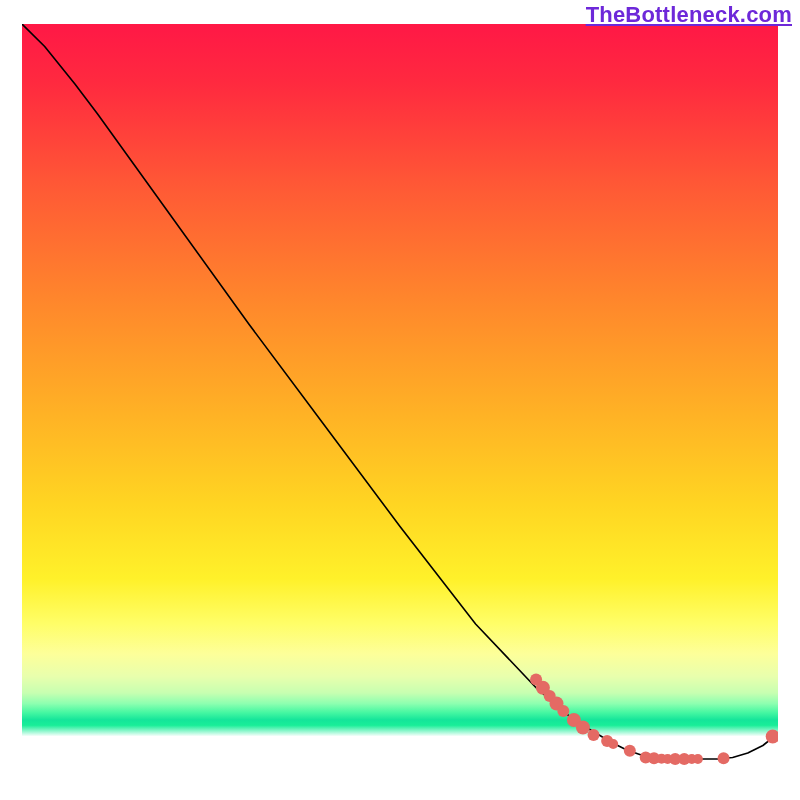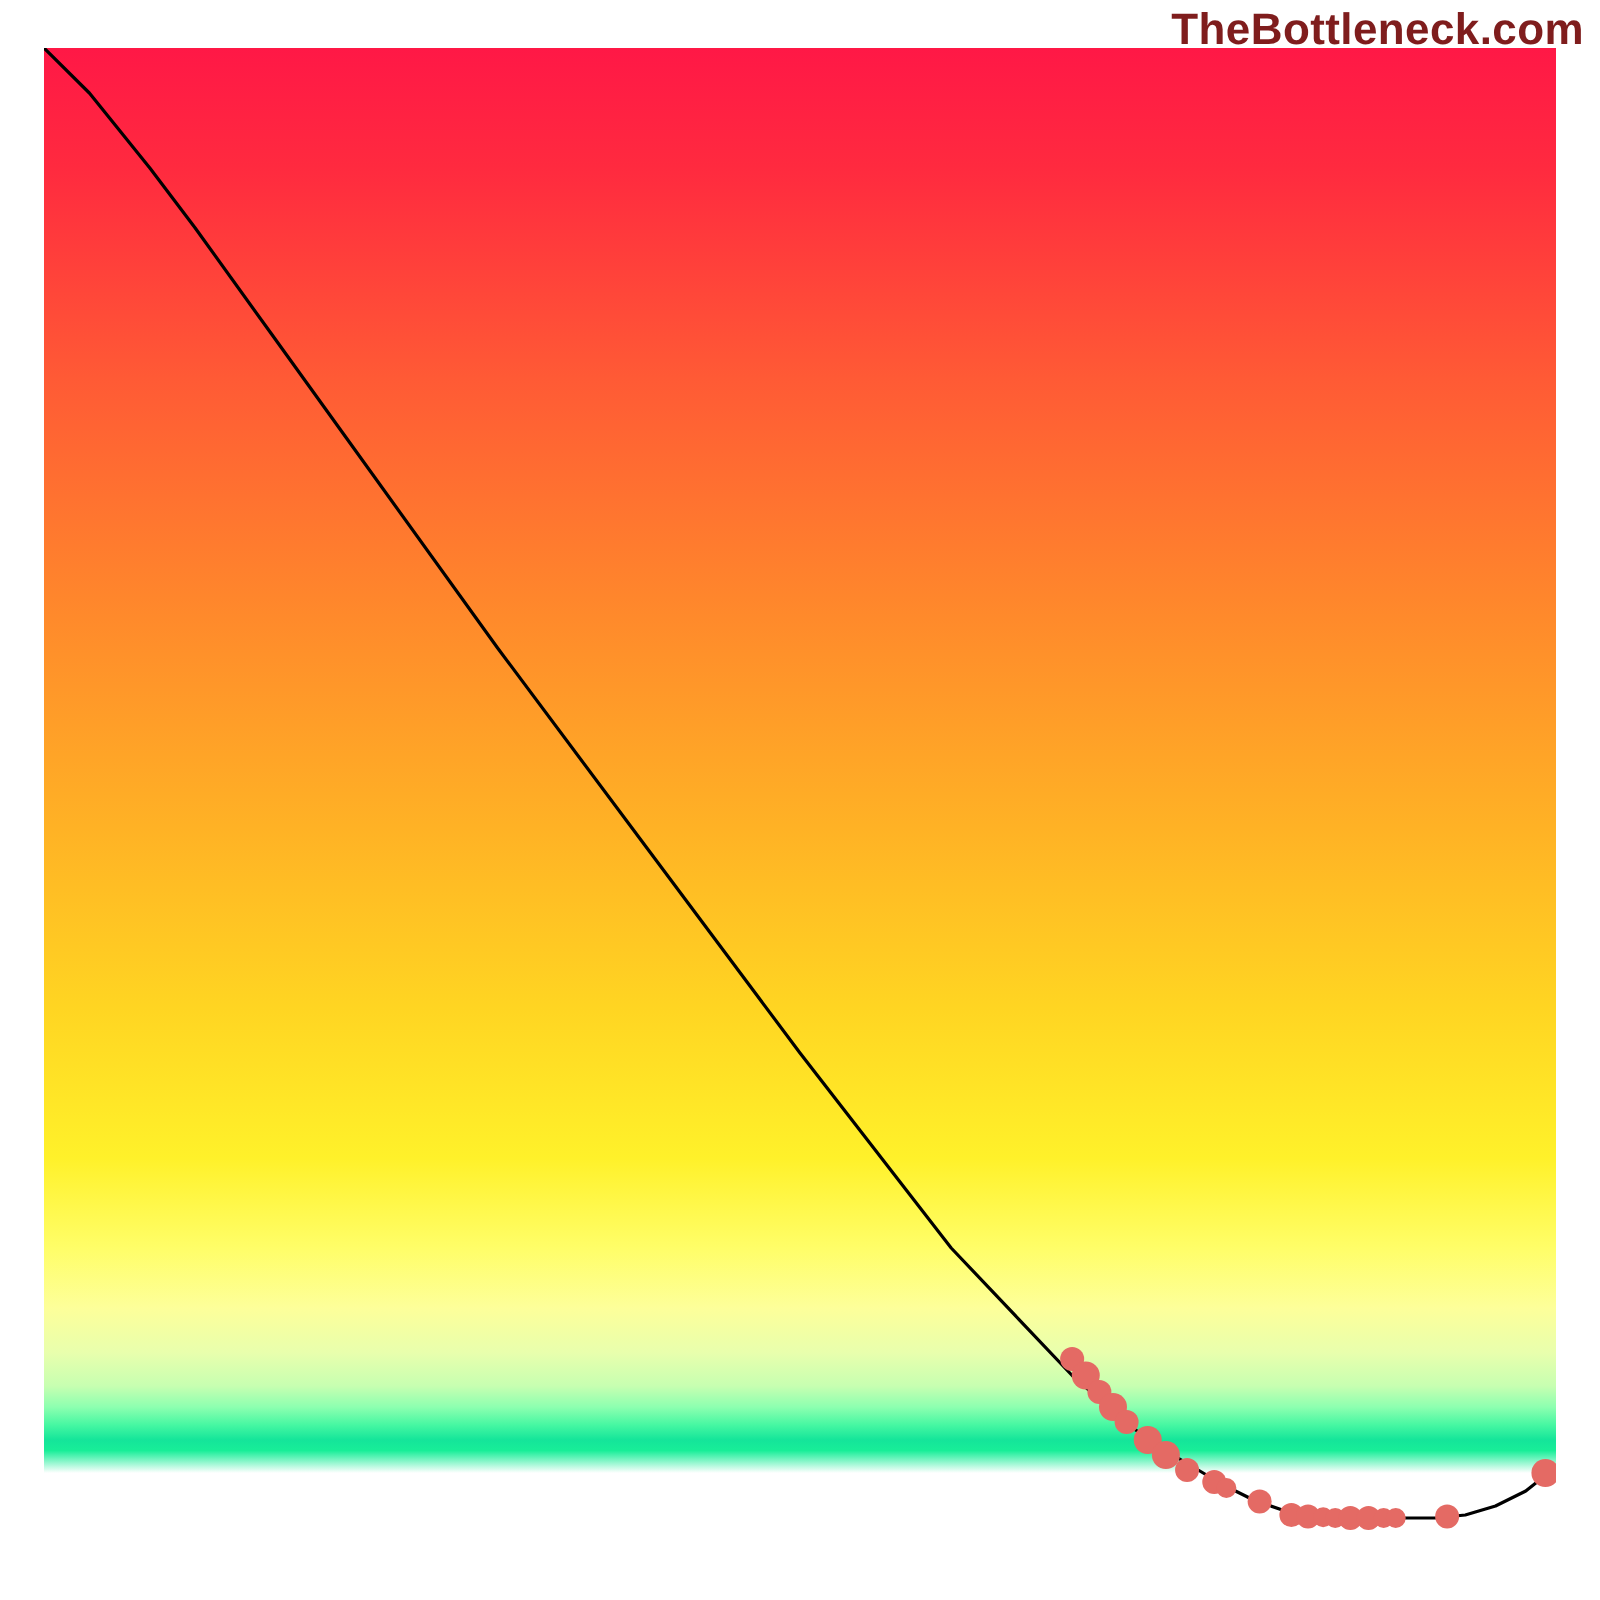--- a/index.html
+++ b/index.html
@@ -47,23 +47,24 @@
       #ffffff 100%
     );
   }
 
   .watermark {
     position: absolute;
     top: 2px;
     right: 8px;
     font-size: 22px;
     font-weight: 600;
-    color: #7f1d1d;
+    color: #6d28d9;
     letter-spacing: 0.2px;
     user-select: none;
+    text-decoration: underline;
   }
 
   svg.curve-layer {
     position: absolute;
     inset: 0;
     width: 100%;
     height: 100%;
     overflow: visible;
   }
 

